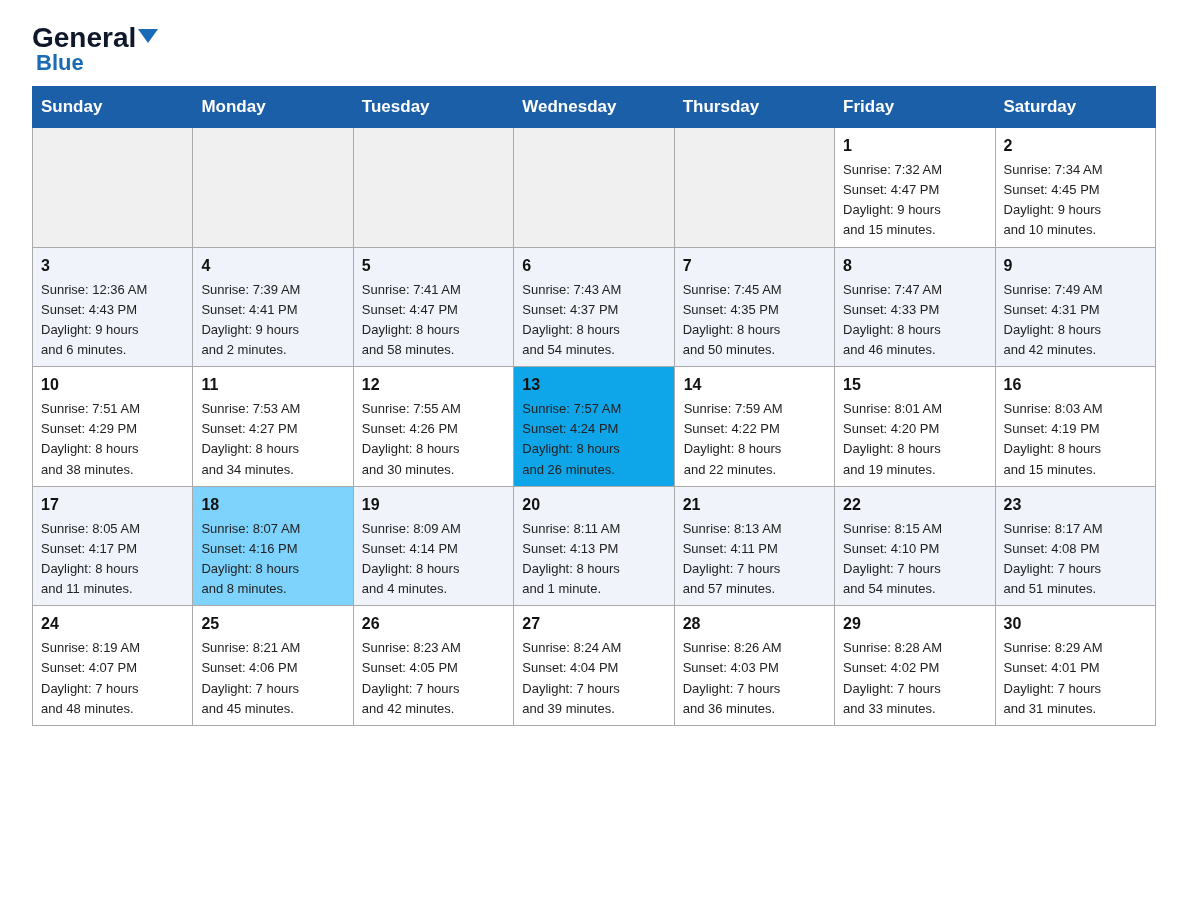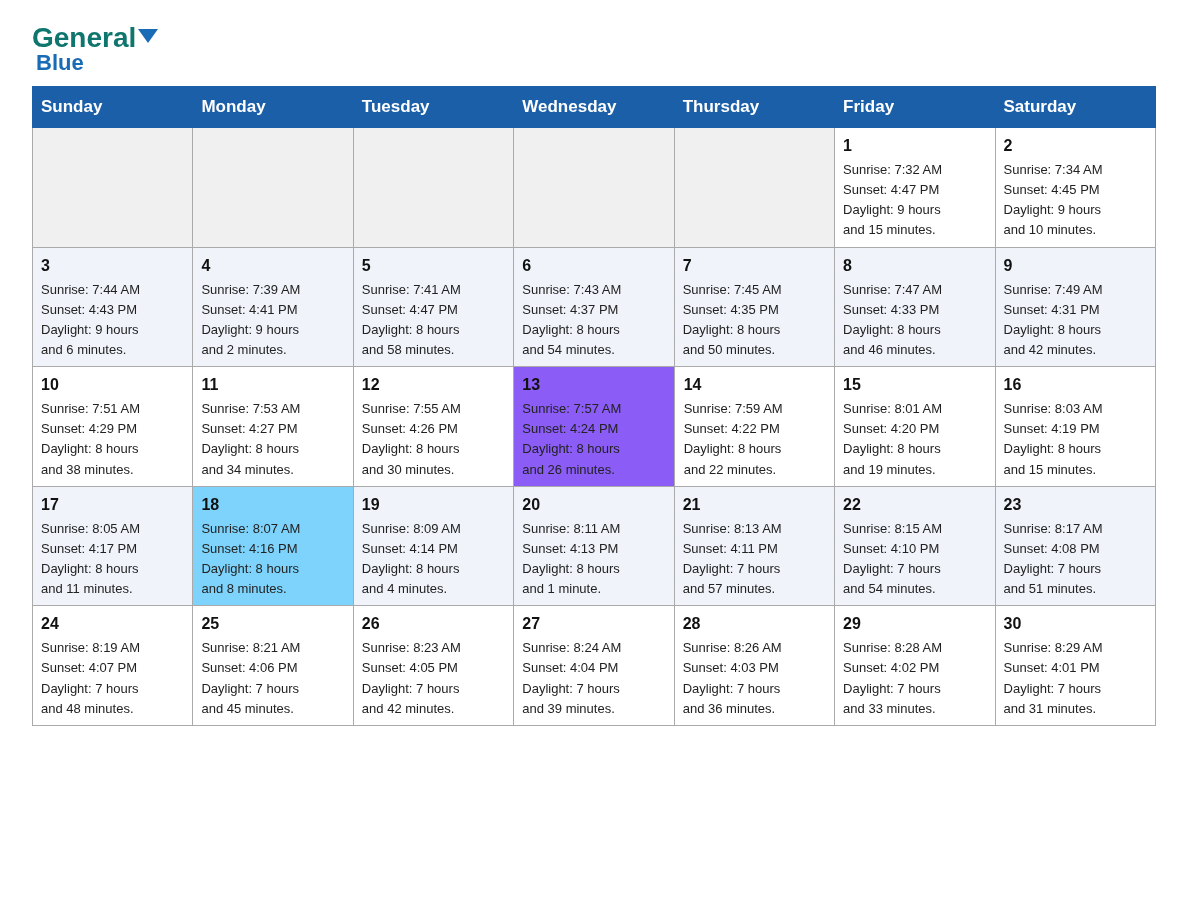--- a/index.html
+++ b/index.html
@@ -18,21 +18,21 @@
       margin-bottom: 10px;
     }
     .logo {
       display: flex;
       flex-direction: column;
       align-items: flex-start;
     }
     .logo-text {
       font-size: 28px;
       font-weight: bold;
-      color: #0f766e;
+      color: #0f172a;
       line-height: 1;
     }
     .logo-triangle {
       display: inline-block;
       width: 0;
       height: 0;
       border-left: 10px solid transparent;
       border-right: 10px solid transparent;
       border-top: 14px solid #1a6bb5;
       margin-left: 2px;
@@ -153,21 +153,21 @@
           <span class="day-number">2</span>
           <div class="day-info" style="white-space: pre-line;">Sunrise: 7:34 AM
 Sunset: 4:45 PM
 Daylight: 9 hours
 and 10 minutes.</div>
         </td>
       </tr>
       <tr>
         <td style="background: rgb(240, 244, 250);">
           <span class="day-number">3</span>
-          <div class="day-info" style="white-space: pre-line;">Sunrise: 7:44 AM
+          <div class="day-info" style="white-space: pre-line;">Sunrise: 12:36 AM
 Sunset: 4:43 PM
 Daylight: 9 hours
 and 6 minutes.</div>
         </td>
         <td style="background: rgb(240, 244, 250);">
           <span class="day-number">4</span>
           <div class="day-info" style="white-space: pre-line;">Sunrise: 7:39 AM
 Sunset: 4:41 PM
 Daylight: 9 hours
 and 2 minutes.</div>
@@ -223,21 +223,21 @@
 Daylight: 8 hours
 and 34 minutes.</div>
         </td>
         <td style="background: rgb(255, 255, 255);">
           <span class="day-number">12</span>
           <div class="day-info" style="white-space: pre-line;">Sunrise: 7:55 AM
 Sunset: 4:26 PM
 Daylight: 8 hours
 and 30 minutes.</div>
         </td>
-        <td style="background: #8b5cf6;">
+        <td style="background: #0ea5e9;">
           <span class="day-number">13</span>
           <div class="day-info" style="white-space: pre-line;">Sunrise: 7:57 AM
 Sunset: 4:24 PM
 Daylight: 8 hours
 and 26 minutes.</div>
         </td>
         <td style="background: rgb(255, 255, 255); padding-left: 9px;">
           <span class="day-number">14</span>
           <div class="day-info" style="white-space: pre-line;">Sunrise: 7:59 AM
 Sunset: 4:22 PM

